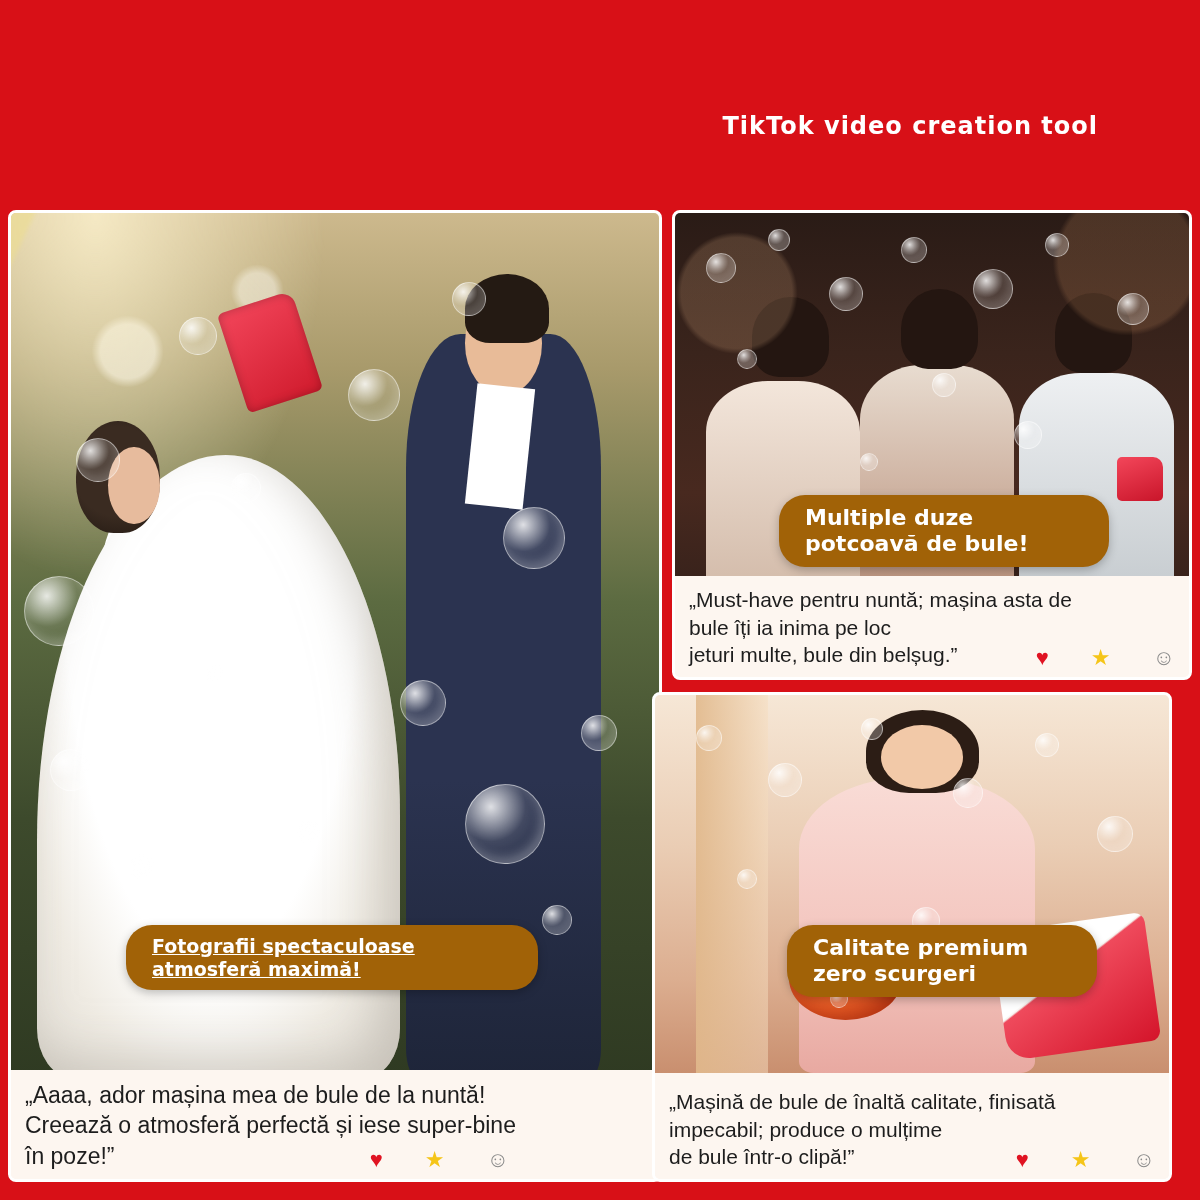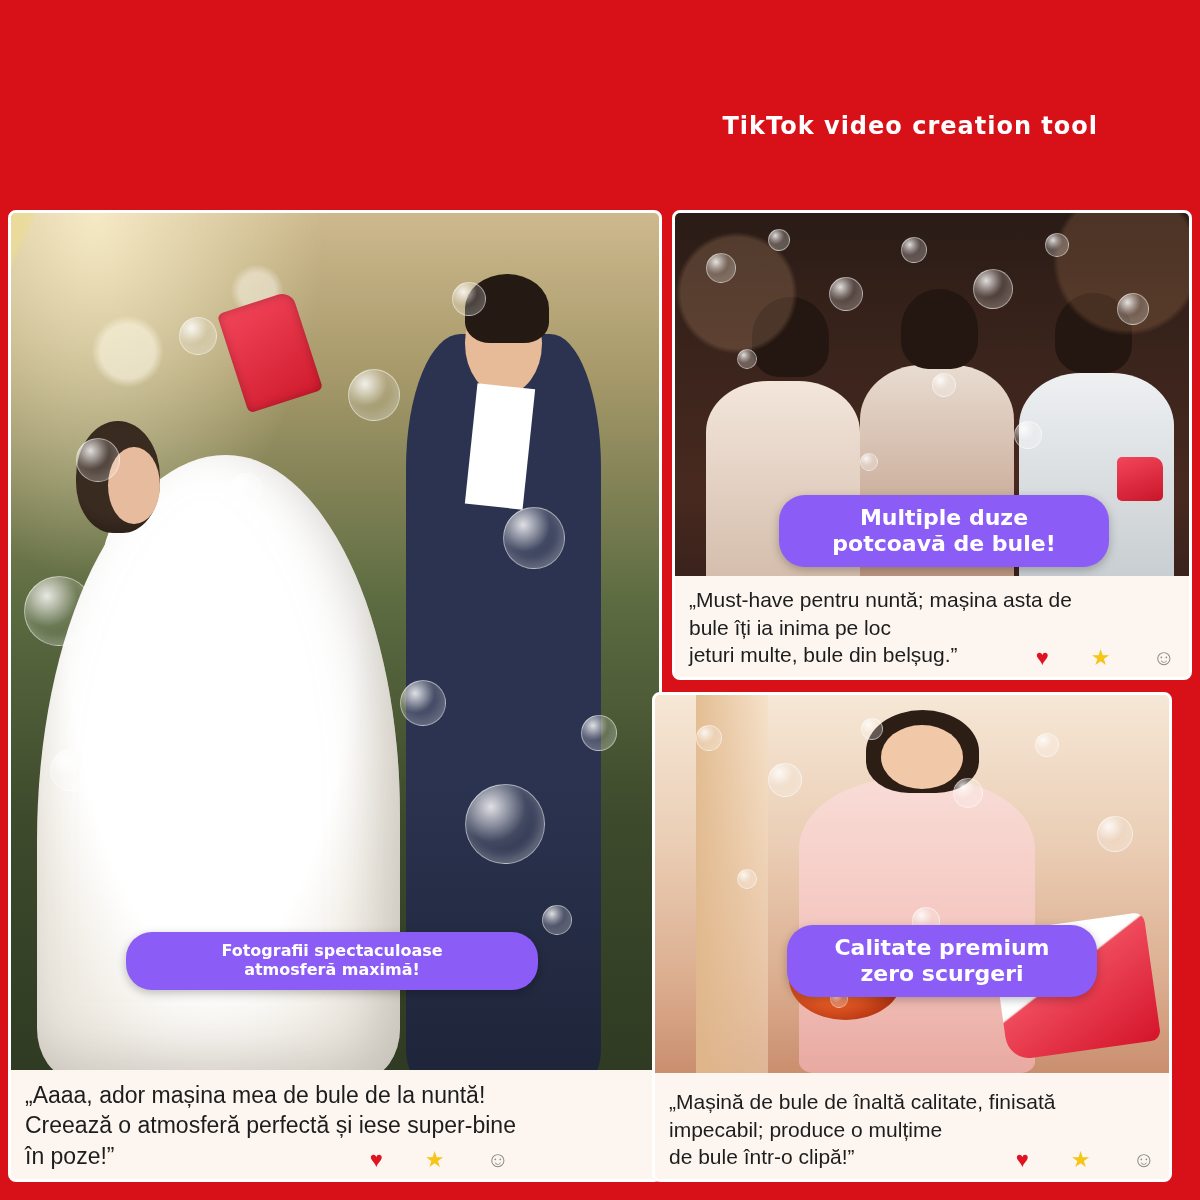--- a/index.html
+++ b/index.html
@@ -201,32 +201,32 @@
   .bubble {
     position:absolute; border-radius:50%;
     background: radial-gradient(circle at 32% 28%, rgba(255,255,255,.85), rgba(255,255,255,.12) 45%, rgba(255,255,255,.04) 70%);
     border:1px solid rgba(255,255,255,.55);
     box-shadow: inset -4px -6px 10px rgba(255,255,255,.25);
   }
 
   
   .ribbon {
     position: absolute;
-    background: #8b5cf6;
+    background: #a16207;
     color: #fff;
-    text-align: center;
+    text-align: left;
     border-radius: 26px;
     font-family: "DejaVu Sans", sans-serif;
     font-weight: 700;
     line-height: 1.18;
-    padding: 10px 37px;
+    padding: 10px 26px;
     box-shadow: 0 3px 10px rgba(0,0,0,.25);
     white-space: pre-line;
   }
-  .ribbon-left { left: 115px; bottom: 88px; font-size: 16px; width: 412px; }
+  .ribbon-left { left: 115px; bottom: 88px; font-size: 19px; width: 412px; text-decoration: underline; }
   .ribbon-tr   { left: 104px; bottom: 46px; font-size: 22px; width: 330px; }
   .ribbon-br   { left: 132px; bottom: 76px; font-size: 22px; width: 310px; }
 
   
   .caption {
     position: absolute;
     left: 0; right: 0; bottom: 0;
     background: #fdf6f0;
     padding: 10px 14px 8px 14px;
   }

